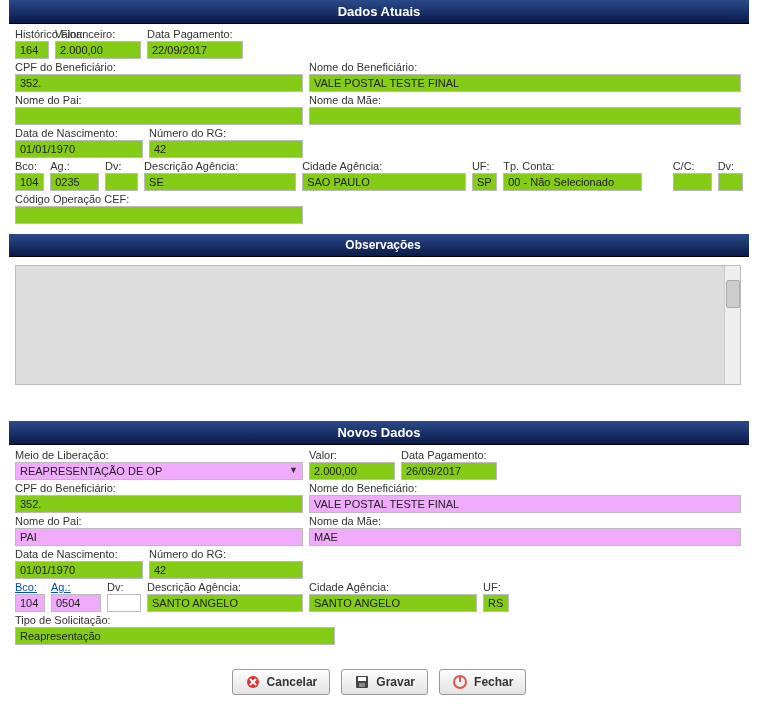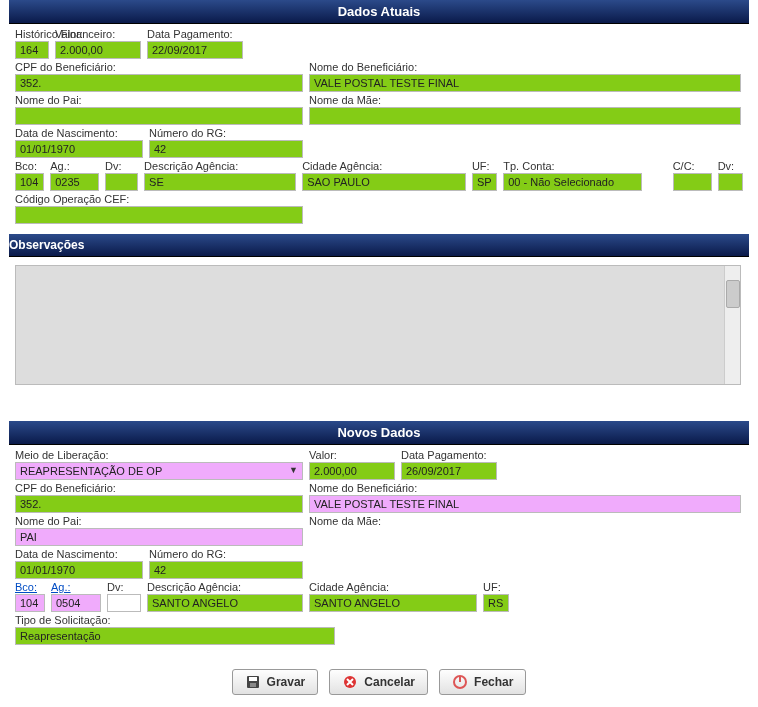--- a/index.html
+++ b/index.html
@@ -7,21 +7,21 @@
   .container { width: 740px; margin: 0 auto; }
   .section-header {
     background: linear-gradient(to bottom, #2b4a8a 0%, #0a1a4a 100%);
     color: #fff;
     font-weight: bold;
     text-align: center;
     padding: 4px 0;
     font-size: 13px;
     border-bottom: 1px solid #000;
   }
-  .section-header.left { text-align: left; font-size: 12px; }
+  .section-header.left { text-align: center; padding-left: 8px; font-size: 12px; }
   .content { padding: 4px 6px 8px 6px; }
   .row { display: flex; gap: 6px; margin-bottom: 2px; }
   .field { display: flex; flex-direction: column; }
   .label { color: #333; font-size: 11px; margin-bottom: 1px; }
   .label a { color: #004CC4; text-decoration: underline; }
   .value-box {
     background: #84cc16;
     border: 1px solid #bbb;
     padding: 2px 4px;
     height: 18px;
@@ -221,20 +221,21 @@
       </div>
     </div>
 
     <div class="row">
       <div class="field" style="width:288px;">
         <span class="label">Nome do Pai:</span>
         <span class="value-box yellow">PAI</span>
       </div>
       <div class="field" style="width:432px;">
         <span class="label">Nome da Mãe:</span>
+        <span class="value-box yellow">MAE</span>
       </div>
     </div>
 
     <div class="row">
       <div class="field" style="width:128px;">
         <span class="label">Data de Nascimento:</span>
         <span class="value-box">01/01/1970</span>
       </div>
       <div class="field" style="width:154px;">
         <span class="label">Número do RG:</span>
@@ -271,37 +272,37 @@
 
     <div class="row">
       <div class="field" style="width:320px;">
         <span class="label">Tipo de Solicitação:</span>
         <span class="value-box">Reapresentação</span>
       </div>
     </div>
   </div>
 
   <div class="button-row">
+    <button class="btn">
+      <svg viewBox="0 0 16 16">
+          <circle cx="8" cy="8" r="6" fill="#d33"></circle>
+          <path d="M5 5 L11 11 M11 5 L5 11" stroke="#fff" stroke-width="2"></path>
+        </svg>
+      <span>Cancelar</span>
+    </button>
     <button class="btn">
       <svg viewBox="0 0 16 16">
           <rect x="2" y="2" width="12" height="12" fill="#444" rx="1"></rect>
           <rect x="4" y="3" width="8" height="4" fill="#fff"></rect>
           <rect x="5" y="9" width="6" height="4" fill="#888"></rect>
         </svg>
       <span>Gravar</span>
     </button>
     <button class="btn">
       <svg viewBox="0 0 16 16">
-          <circle cx="8" cy="8" r="6" fill="#d33"></circle>
-          <path d="M5 5 L11 11 M11 5 L5 11" stroke="#fff" stroke-width="2"></path>
-        </svg>
-      <span>Cancelar</span>
-    </button>
-    <button class="btn">
-      <svg viewBox="0 0 16 16">
           <circle cx="8" cy="8" r="6" fill="none" stroke="#d55" stroke-width="2"></circle>
           <line x1="8" y1="2" x2="8" y2="8" stroke="#d55" stroke-width="2"></line>
         </svg>
       <span>Fechar</span>
     </button>
   </div>
 
 </div>
 
 </body></html>

